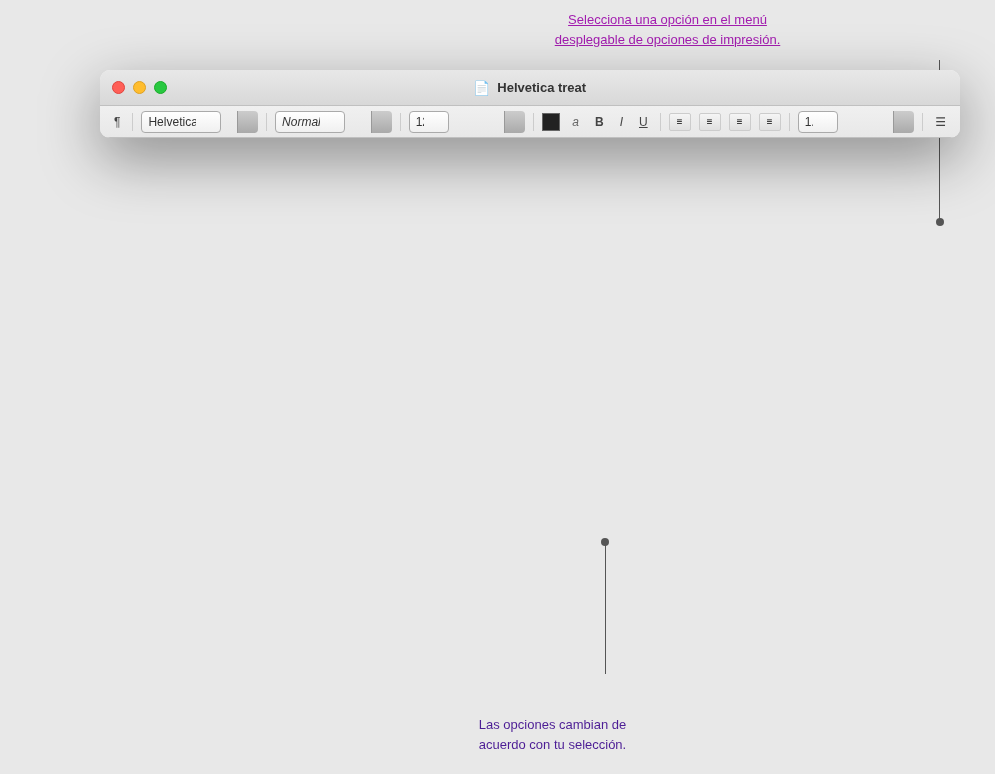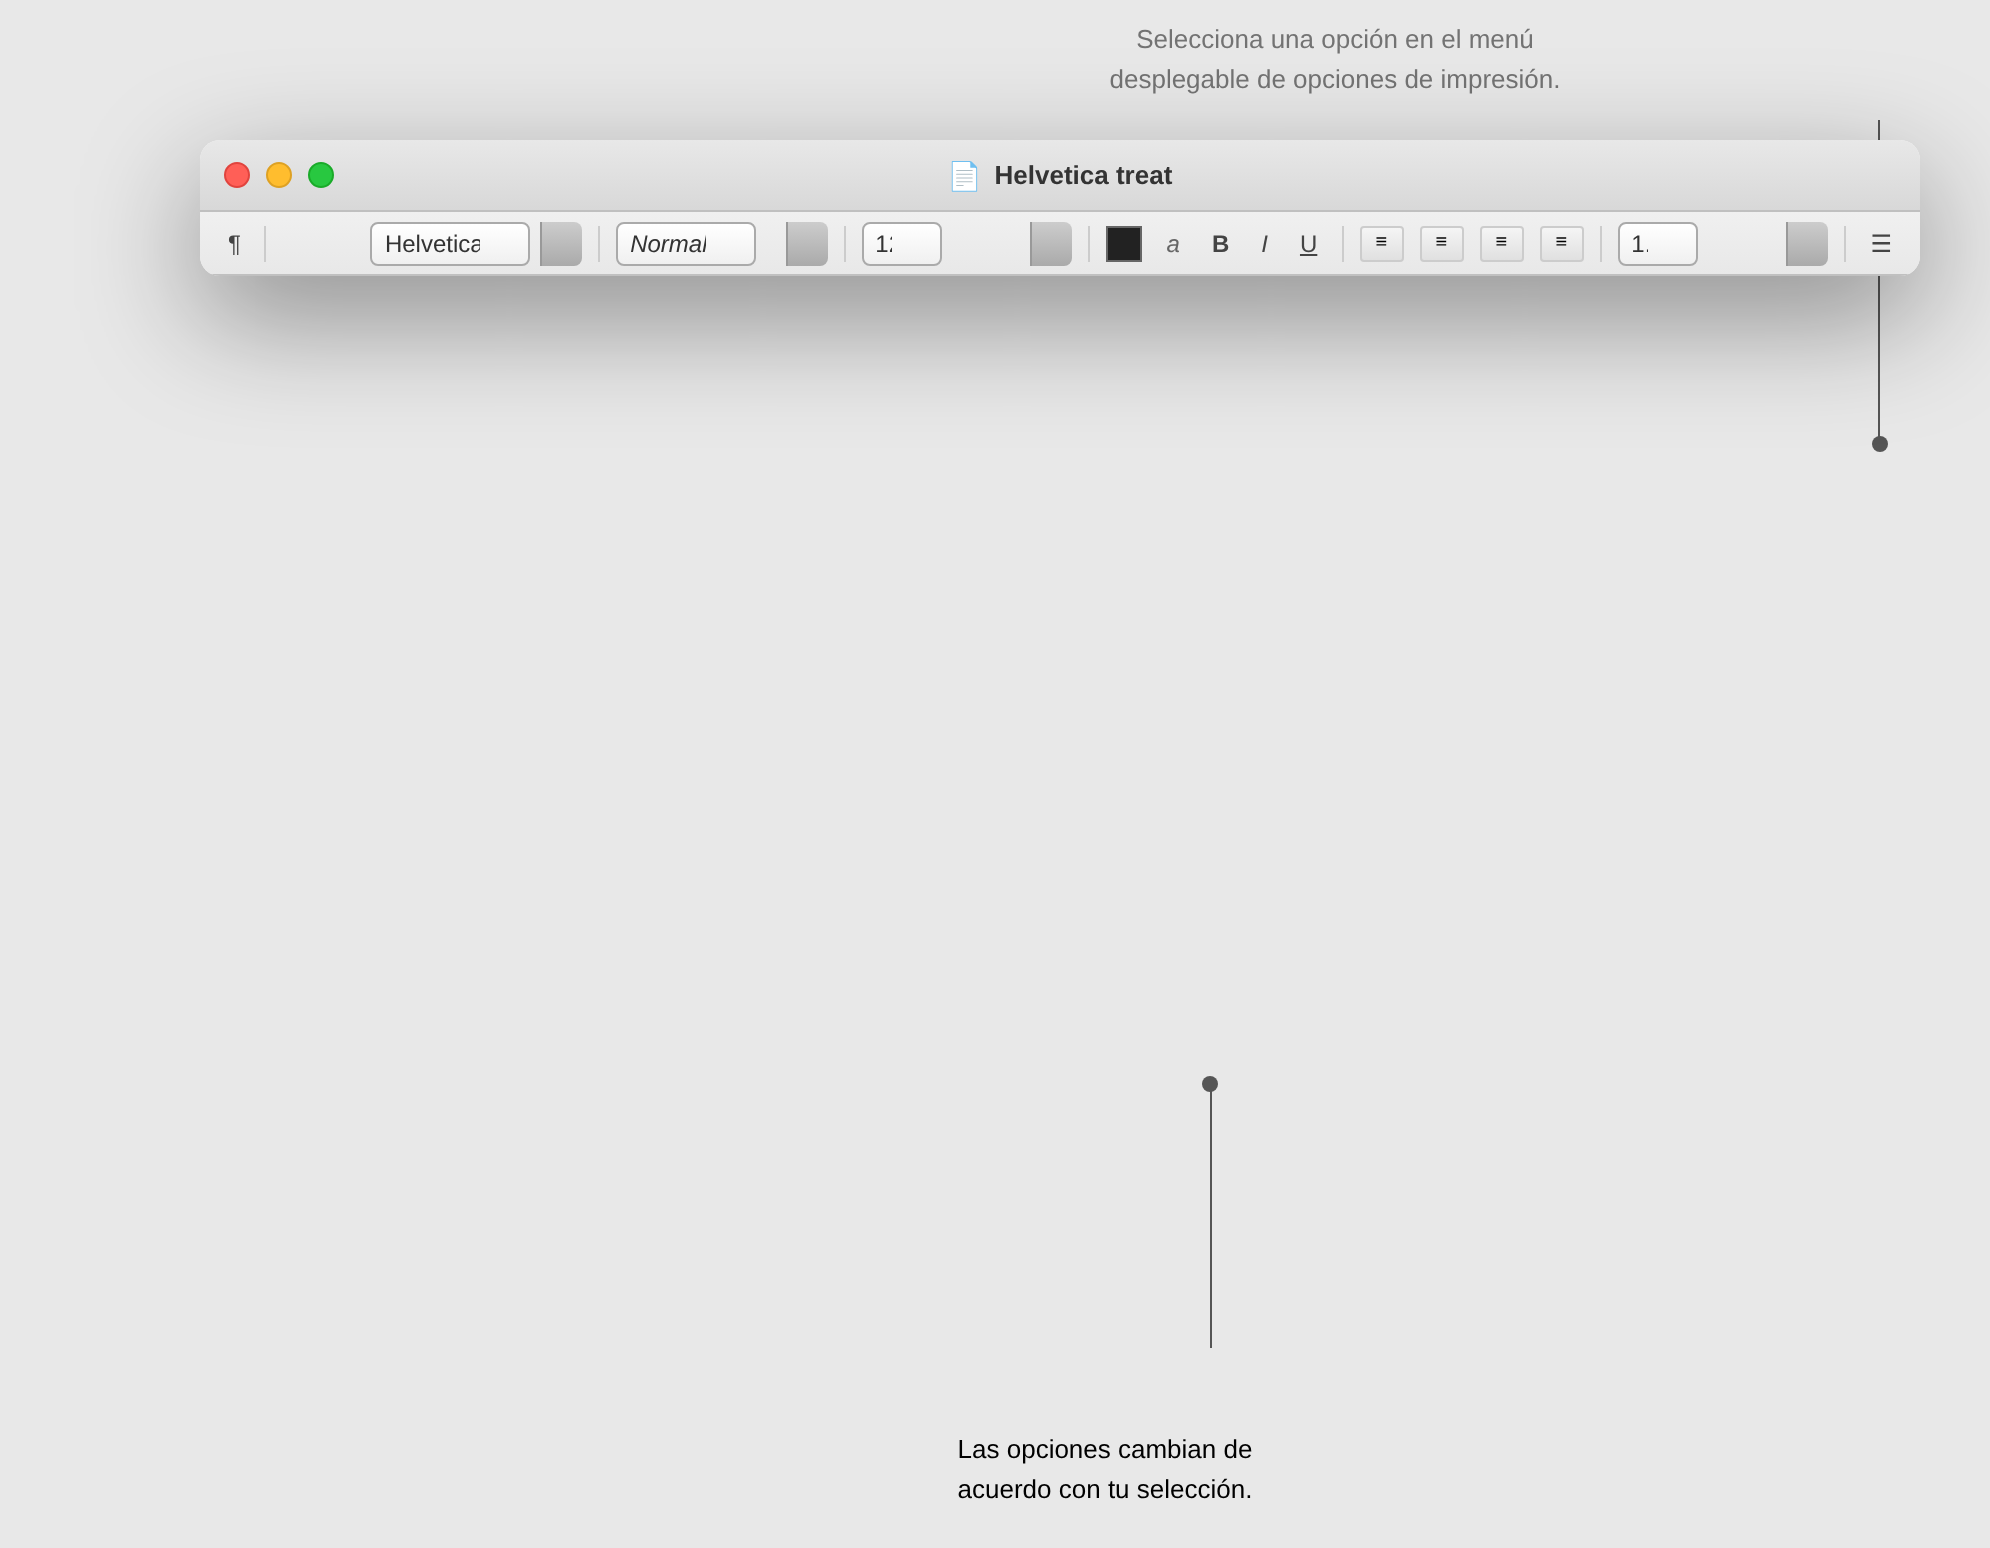--- a/index.html
+++ b/index.html
@@ -14,31 +14,32 @@
     }
 
     
     .annotation-top {
       position: absolute;
       top: 10px;
       left: 380px;
       right: 40px;
       text-align: center;
       font-size: 13px;
-      color: #737373;
+      color: #a21caf;
       line-height: 1.5;
+      text-decoration: underline;
     }
     .annotation-bottom {
       position: absolute;
       bottom: 20px;
       left: 310px;
       right: 200px;
       text-align: center;
       font-size: 13px;
-      color: #000000;
+      color: #4c1d95;
       line-height: 1.5;
     }
 
     
     .connector-line-top {
       position: absolute;
       top: 60px;
       right: 55px;
       width: 1px;
       height: 160px;
@@ -218,21 +219,21 @@
     </div>
     <div class="title-bar-title">
       <span class="title-doc-icon">📄</span>
       <span>Helvetica treat</span>
     </div>
   </div>
 
   <div class="toolbar">
     <span class="toolbar-btn">¶</span>
     <div class="toolbar-sep"></div>
-    <div class="select-wrapper" style="width: 80px; margin-left: 44px;">
+    <div class="select-wrapper" style="width: 80px;">
       <select class="select-field" style="width:80px;">
         <option>Helvetica</option>
       </select>
     </div>
     <div class="toolbar-sep"></div>
     <div class="select-wrapper" style="width: 70px;">
       <select class="select-field" style="width:70px;font-style:italic;">
         <option>Normal</option>
       </select>
     </div>

